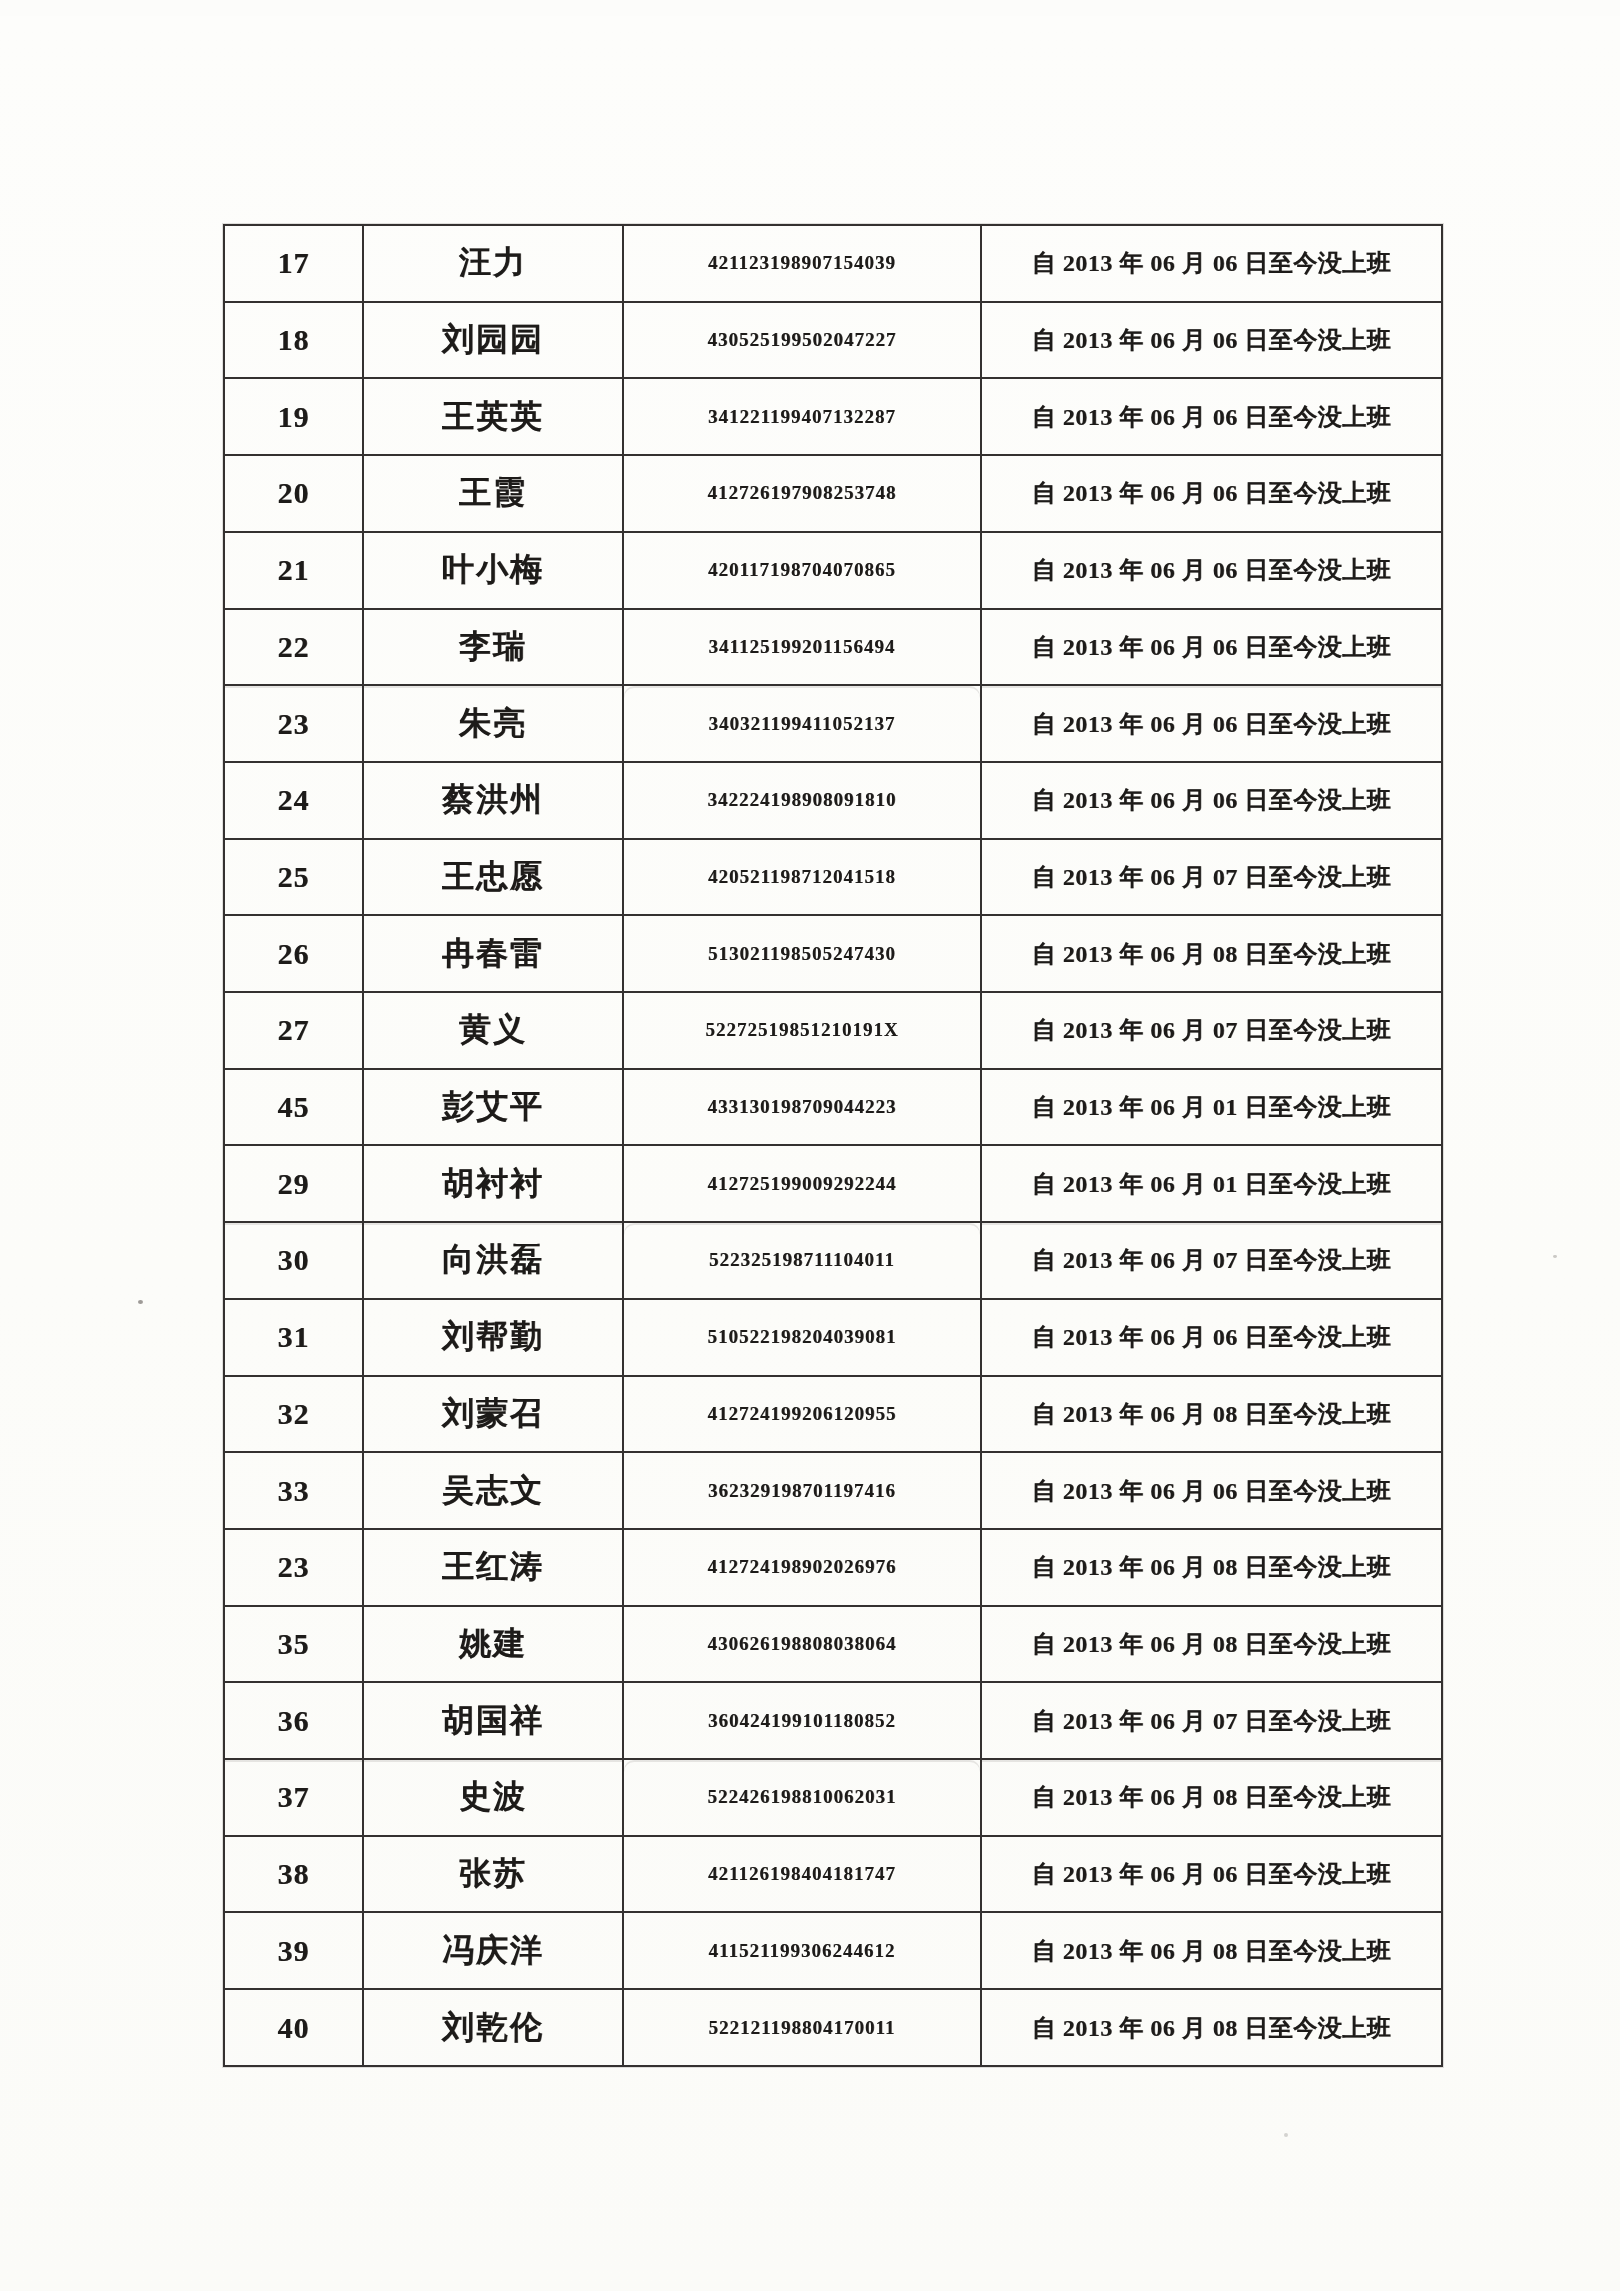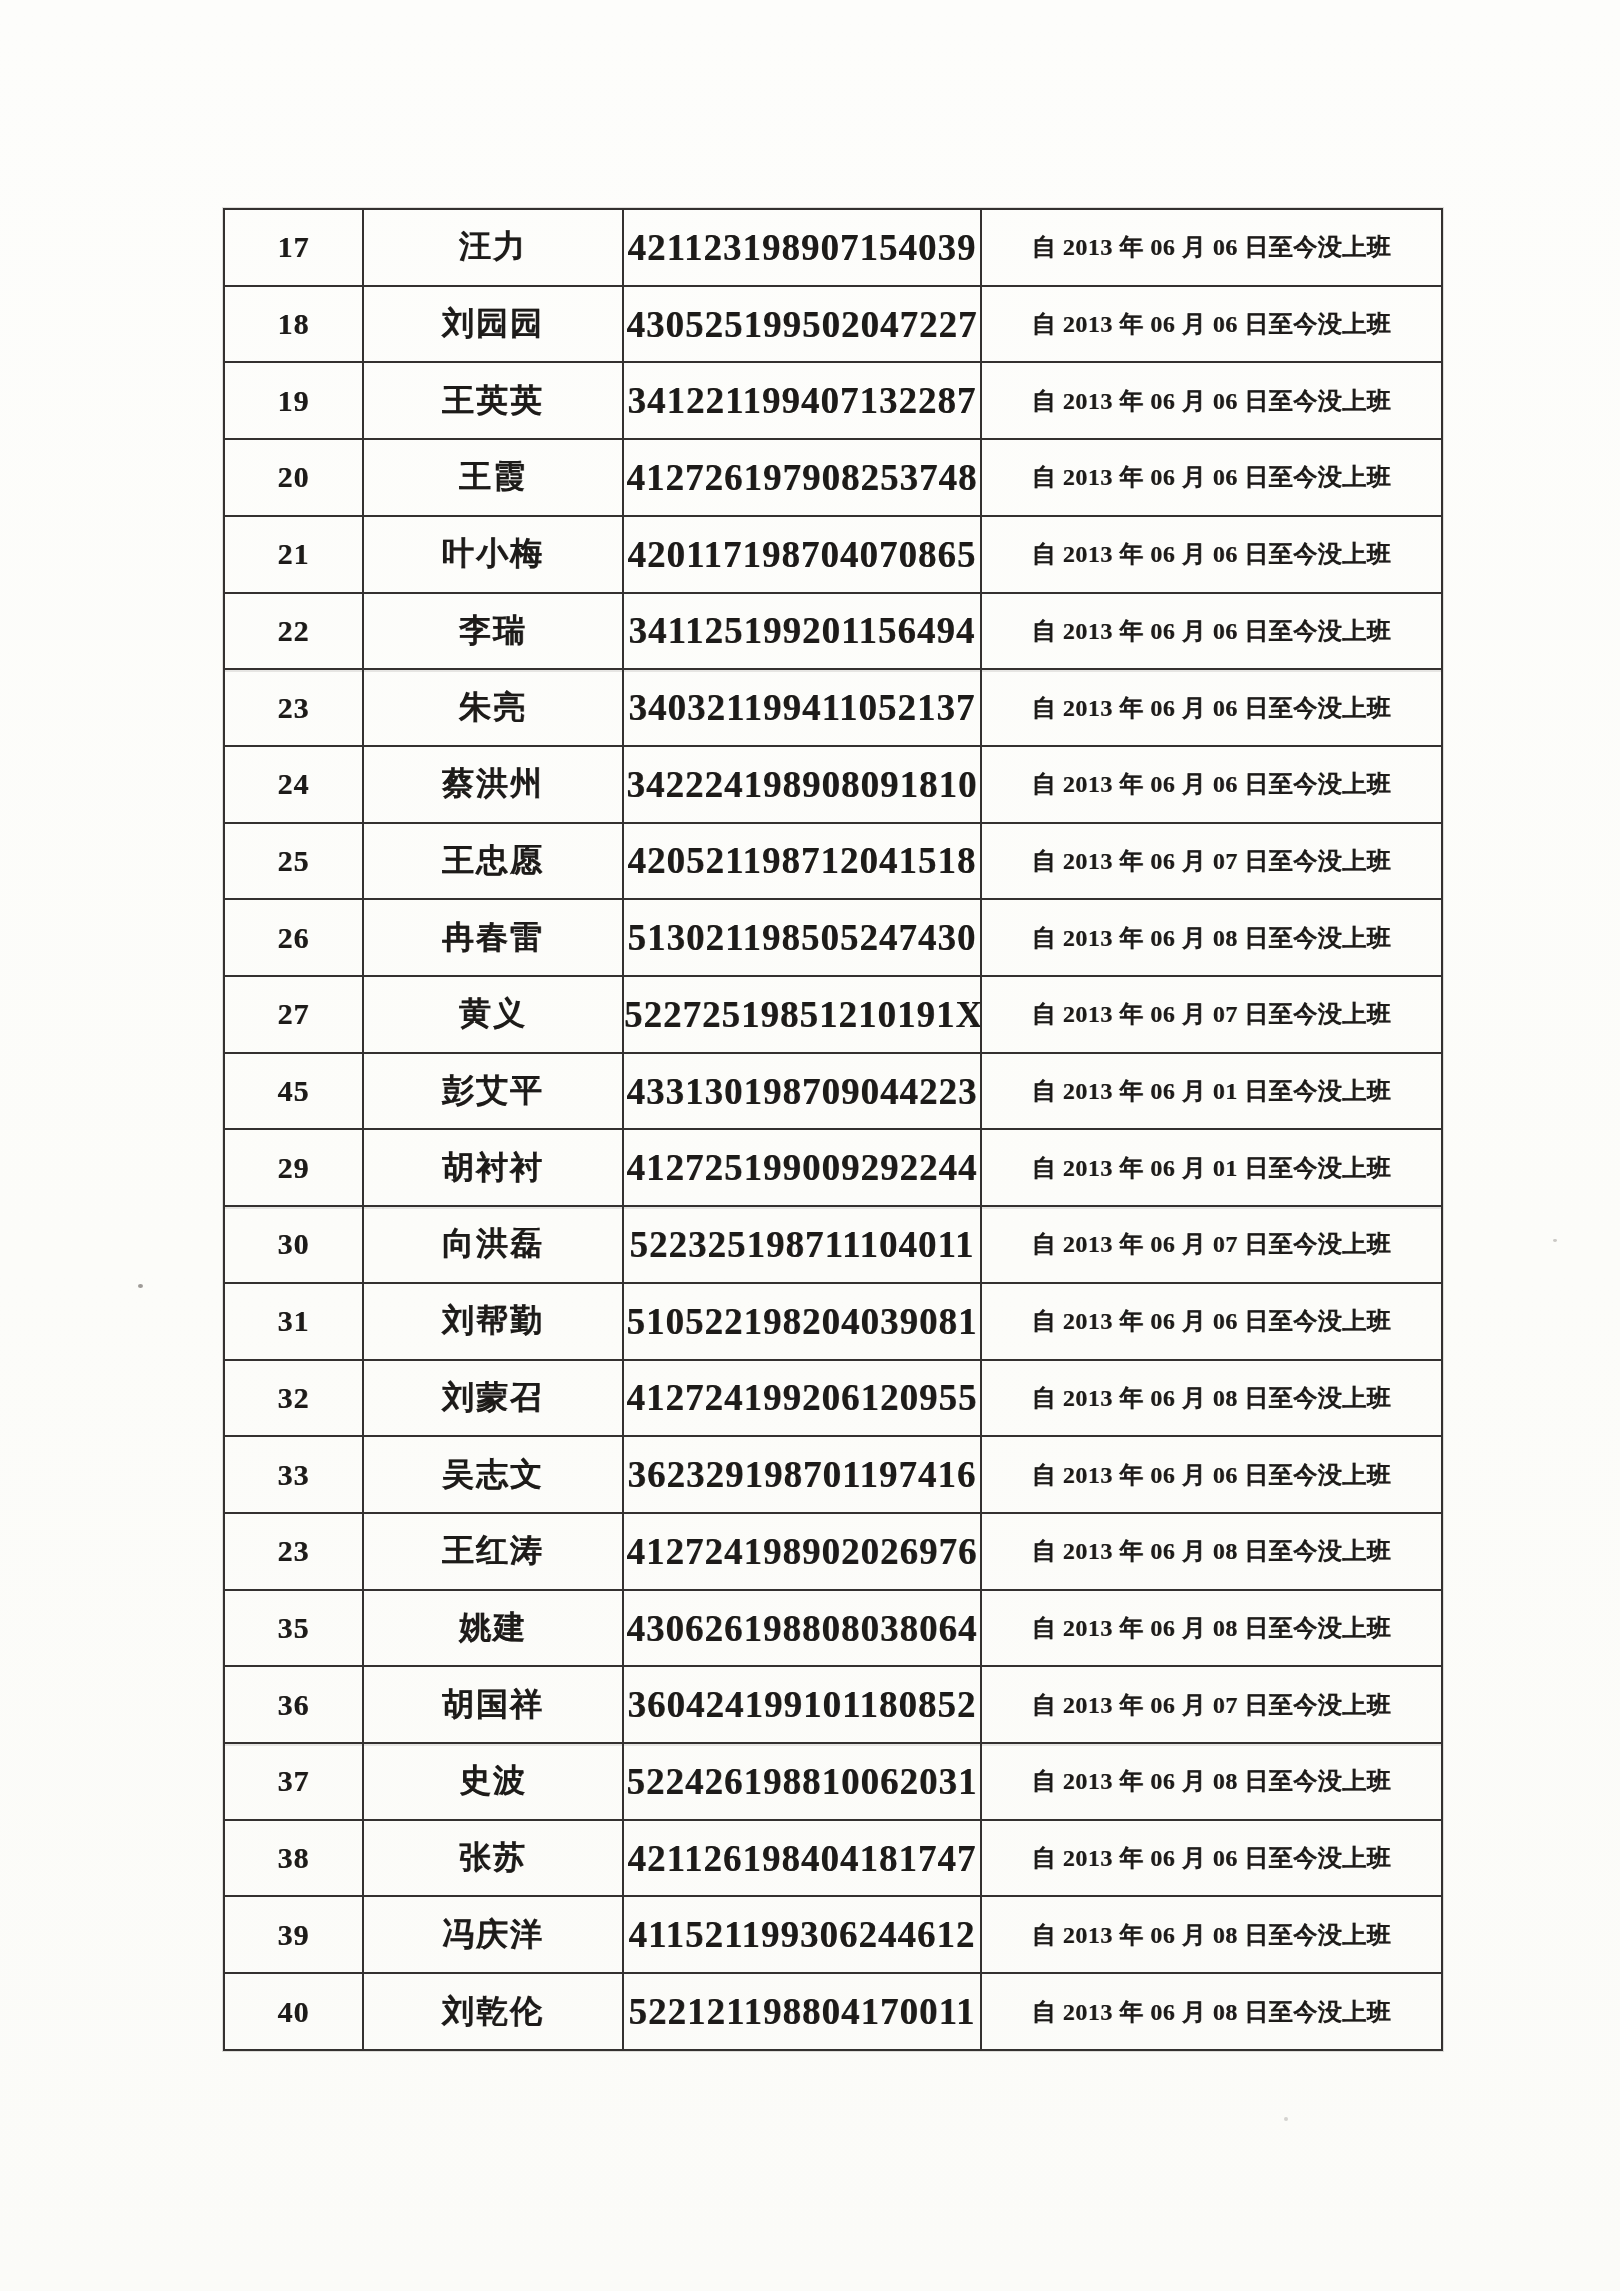--- a/index.html
+++ b/index.html
@@ -11,20 +11,21 @@
     height: 2292px;
     position: relative;
     background: #fcfcfa;
     font-family: "Liberation Serif", "DejaVu Serif", serif;
     overflow: hidden;
   }
   .page {
     position: absolute;
     inset: 0;
     background: linear-gradient(180deg, #fdfdfb 0%, #fcfcf9 55%, #fbfbf8 100%);
+    margin-top: 16px;
   }
   table.doc-table {
     position: absolute;
     left: 223px;
     top: 208px;
     width: 1217px;
     height: 1843px;
     border-collapse: collapse;
     table-layout: fixed;
     color: #1d1b19;
@@ -54,23 +55,24 @@
     text-shadow: 0.4px 0.4px 0.5px rgba(25, 22, 20, 0.6);
   }
   .c-name {
     font-size: 32px;
     font-weight: 600;
     letter-spacing: 2px;
     text-shadow: 0.4px 0.4px 0.6px rgba(25, 22, 20, 0.55);
   }
   .c-id {
     font-weight: bold;
-    font-size: 37px;
+    font-size: 19px;
     letter-spacing: 1px;
     text-shadow: 0.4px 0.4px 0.5px rgba(25, 22, 20, 0.6);
+    border-radius: 10px;
   }
   .c-status {
     font-size: 24px;
     font-weight: 600;
     letter-spacing: 0.5px;
     text-shadow: 0.4px 0.4px 0.6px rgba(25, 22, 20, 0.55);
   }
   .speck {
     position: absolute;
     border-radius: 50%;

